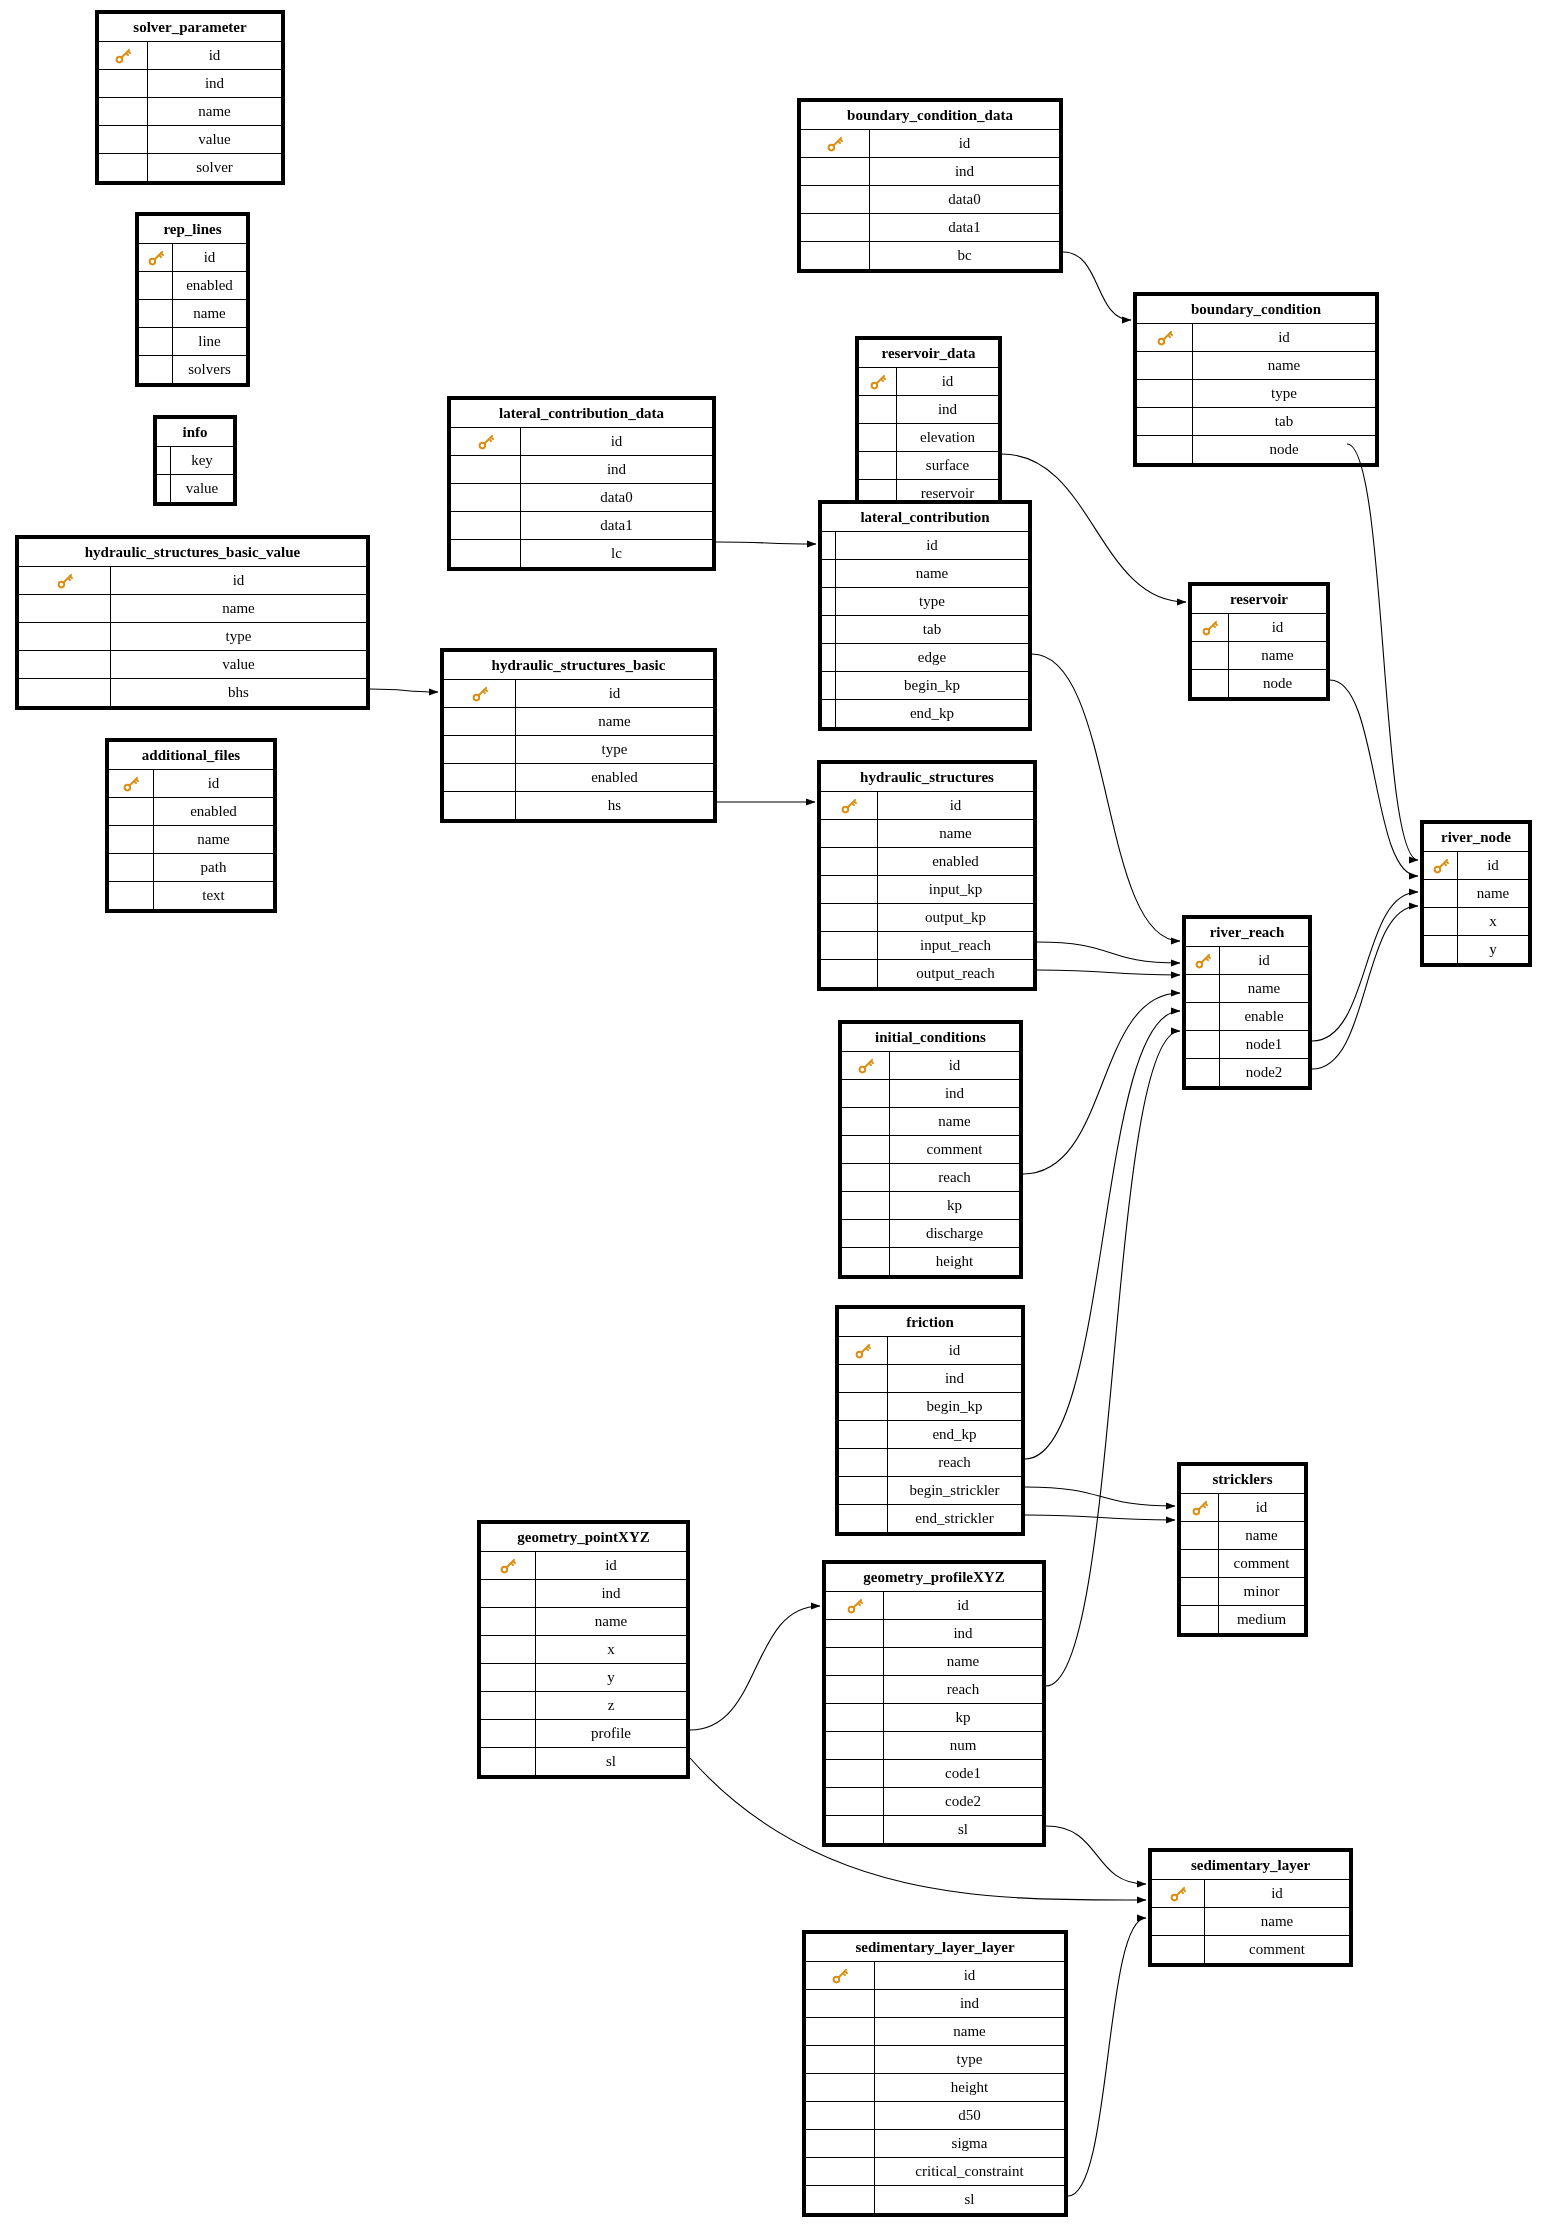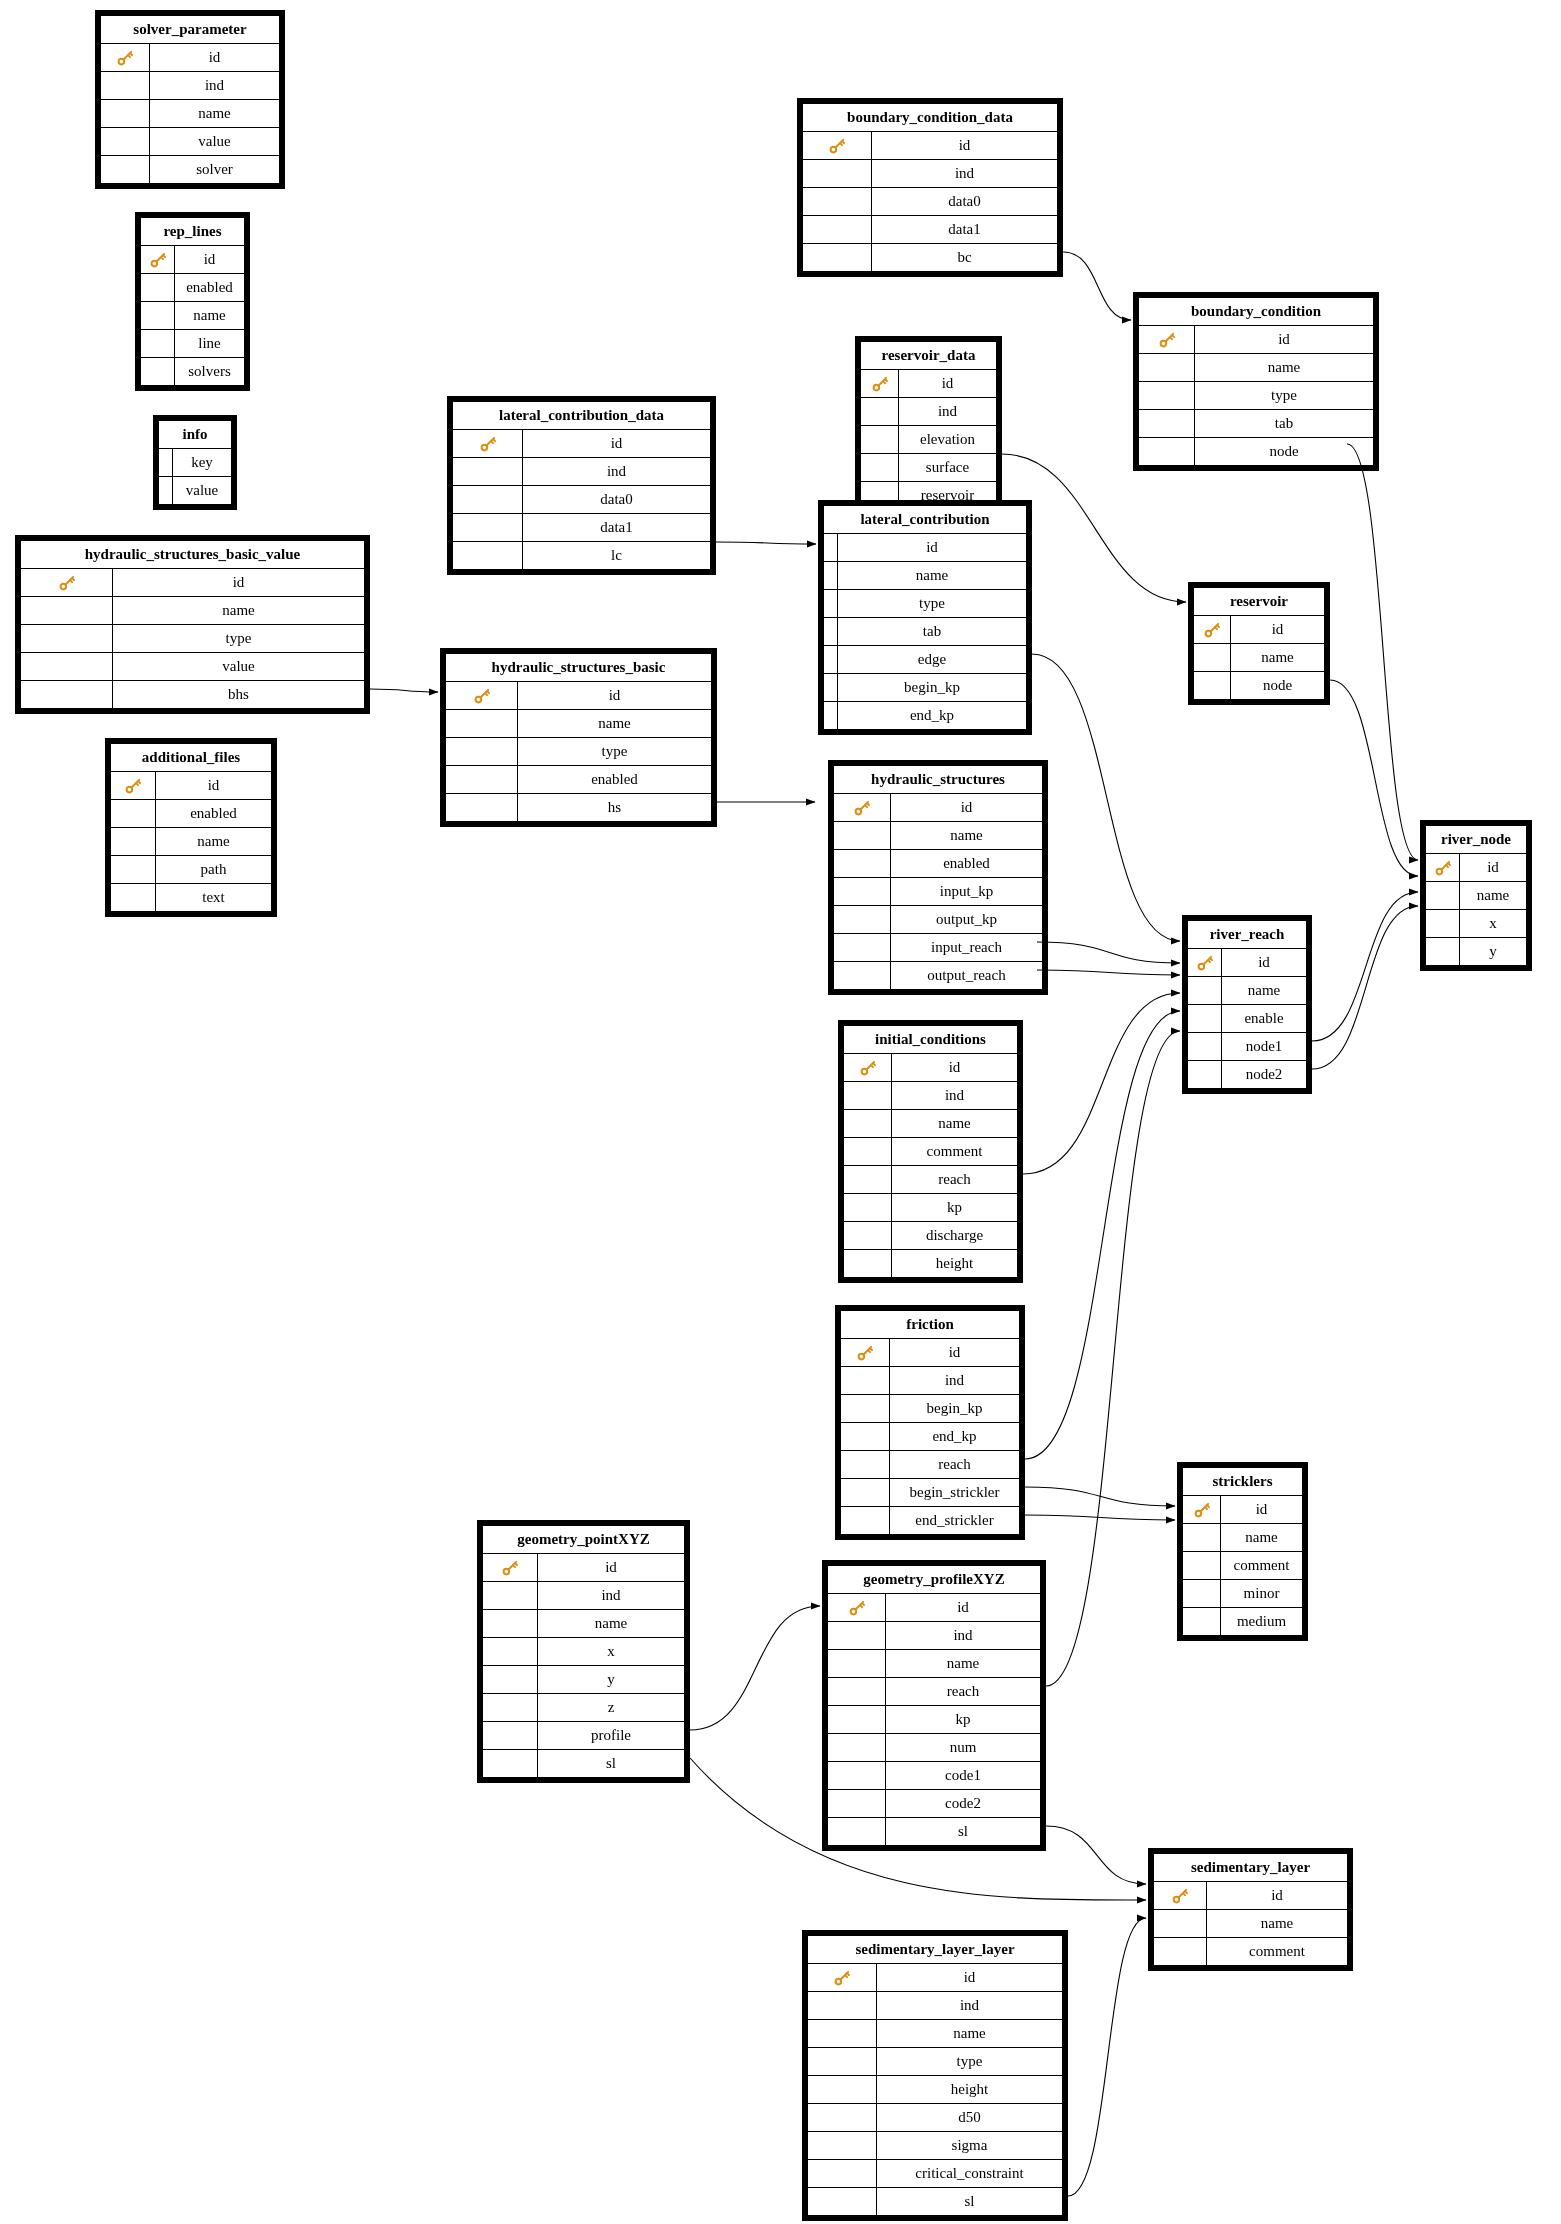--- a/index.html
+++ b/index.html
@@ -6,21 +6,21 @@
   #canvas {
     position:relative;
     width:1561px; height:2224px;
     font-family:"Liberation Serif","DejaVu Serif",serif;
     background:#ffffff;
     overflow:hidden;
   }
   .tbl {
     position:absolute;
     background:#ffffff;
-    border:6px solid #000000;
+    border:4px solid #000000;
     box-sizing:border-box;
   }
   .tbl-title {
     font-weight:bold;
     font-size:15px;
     text-align:center;
     height:27px; line-height:27px;
     white-space:nowrap;
     overflow:hidden;
     padding:0 3px;
@@ -319,21 +319,21 @@
         </div>
         <div class="tbl-row">
           <div class="key-cell" style="width: 14px;"></div>
           <div class="name-cell">begin_kp</div>
         </div>
         <div class="tbl-row">
           <div class="key-cell" style="width: 14px;"></div>
           <div class="name-cell">end_kp</div>
         </div>
       </div>
-      <div class="tbl" style="left: 817px; top: 760px; width: 220px; margin-left: 11px;">
+      <div class="tbl" style="left: 817px; top: 760px; width: 220px;">
         <div class="tbl-title">hydraulic_structures</div>
         <div class="tbl-row">
           <div class="key-cell" style="width: 57px;">
             <svg width="18" height="18" viewBox="0 0 20 20">
               <circle cx="6" cy="14" r="3.1" fill="none" stroke="#dd8d10" stroke-width="2.2"></circle>
               <path d="M8.4 11.6 L16.8 3.2 M13.3 6.7 L15.6 9 M15.5 4.5 L17.8 6.8" stroke="#dd8d10" stroke-width="2.2" fill="none" stroke-linecap="round"></path>
             </svg>
           </div>
           <div class="name-cell">id</div>
         </div>

